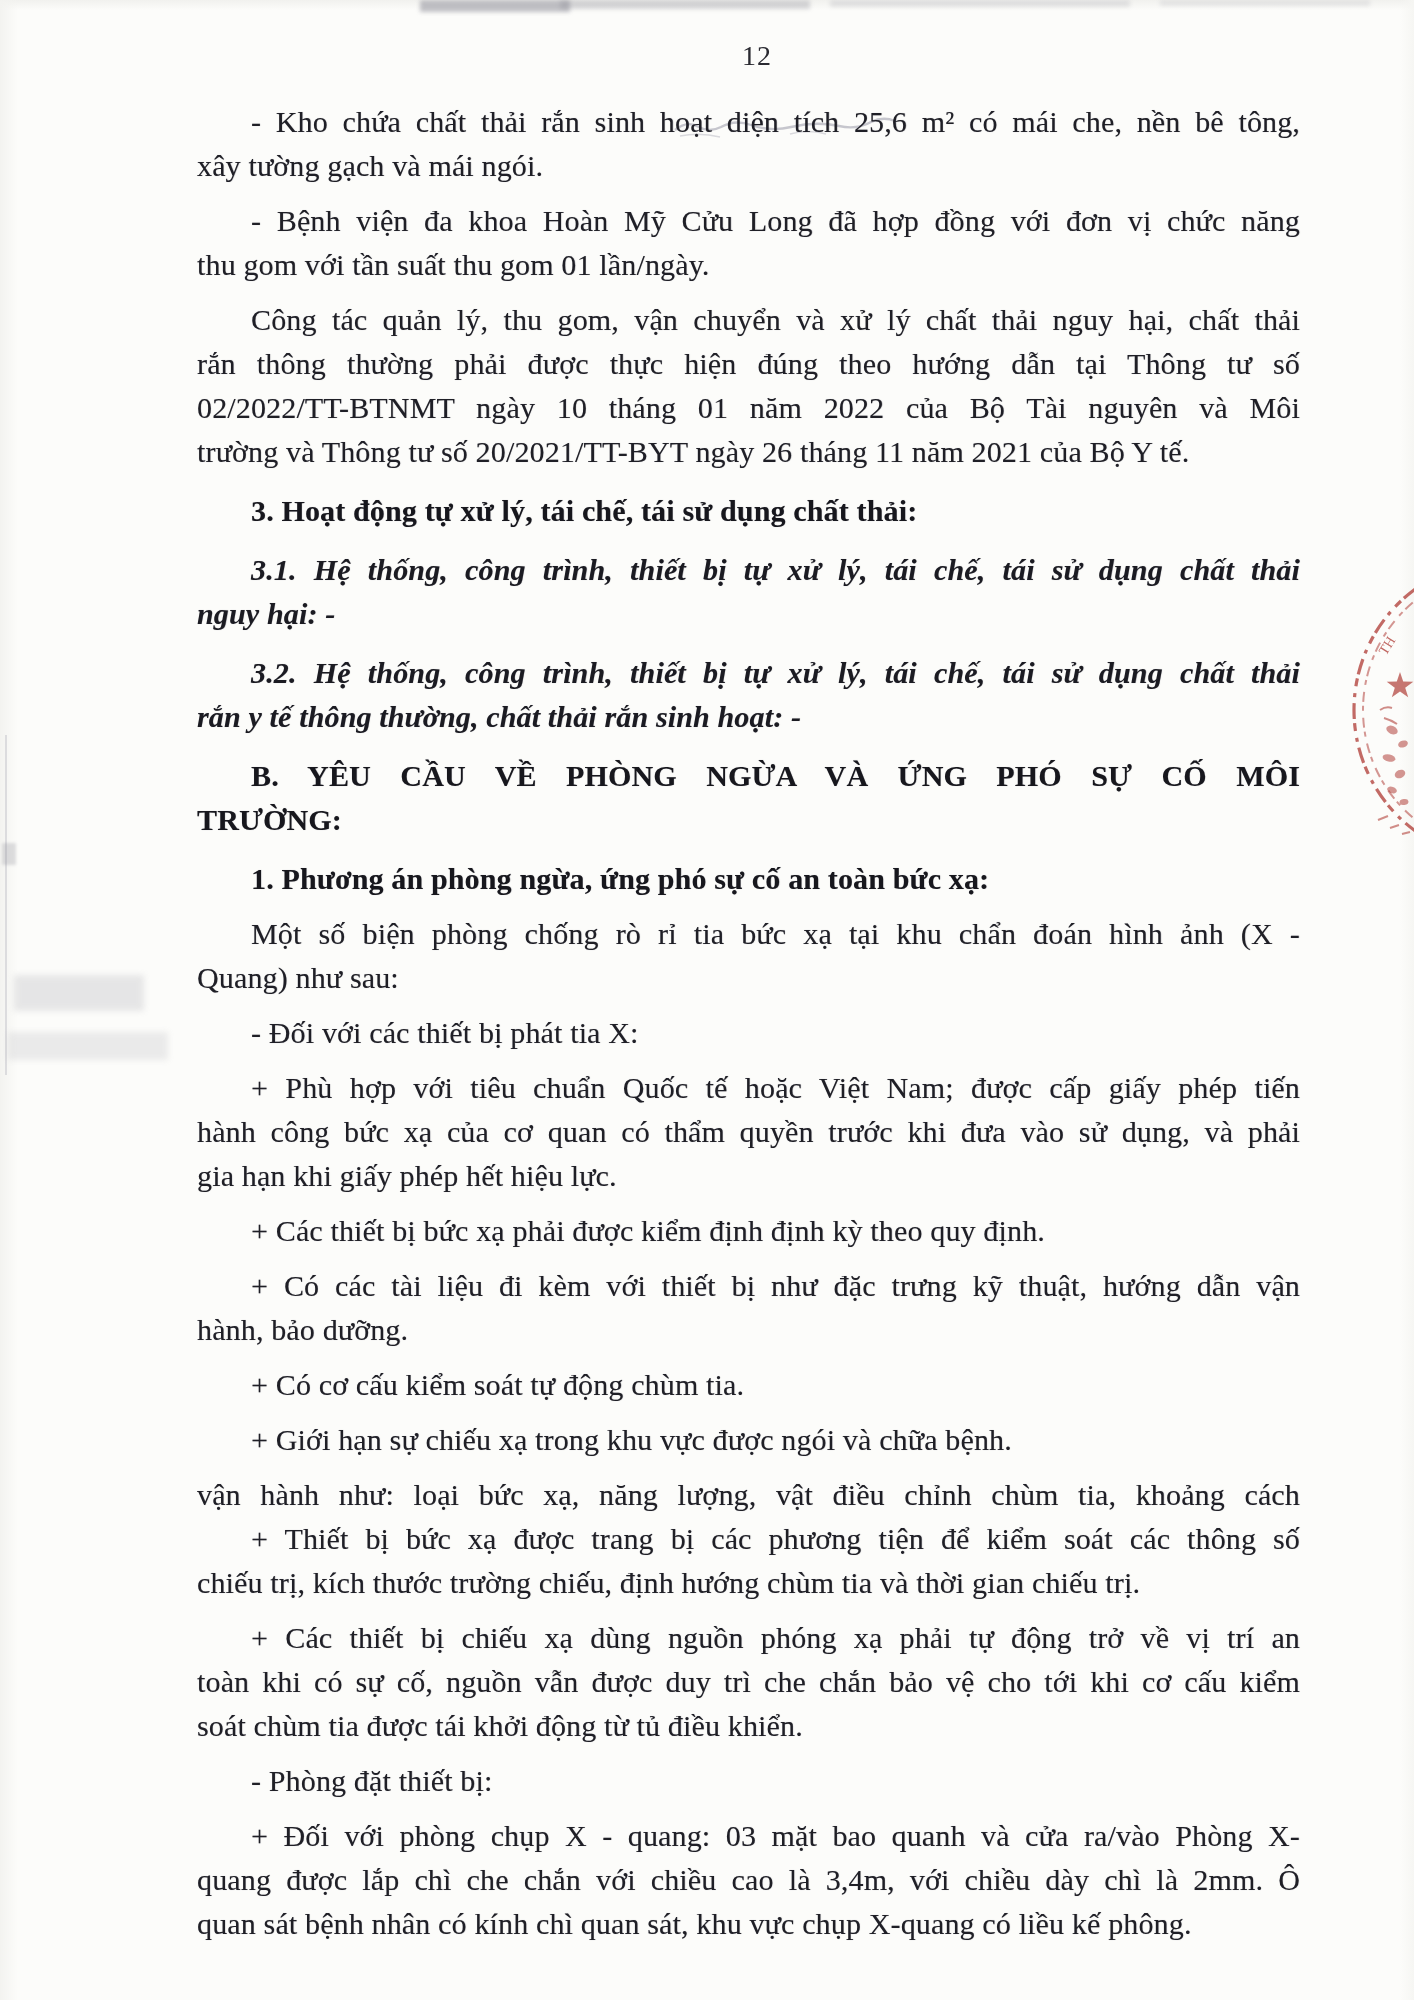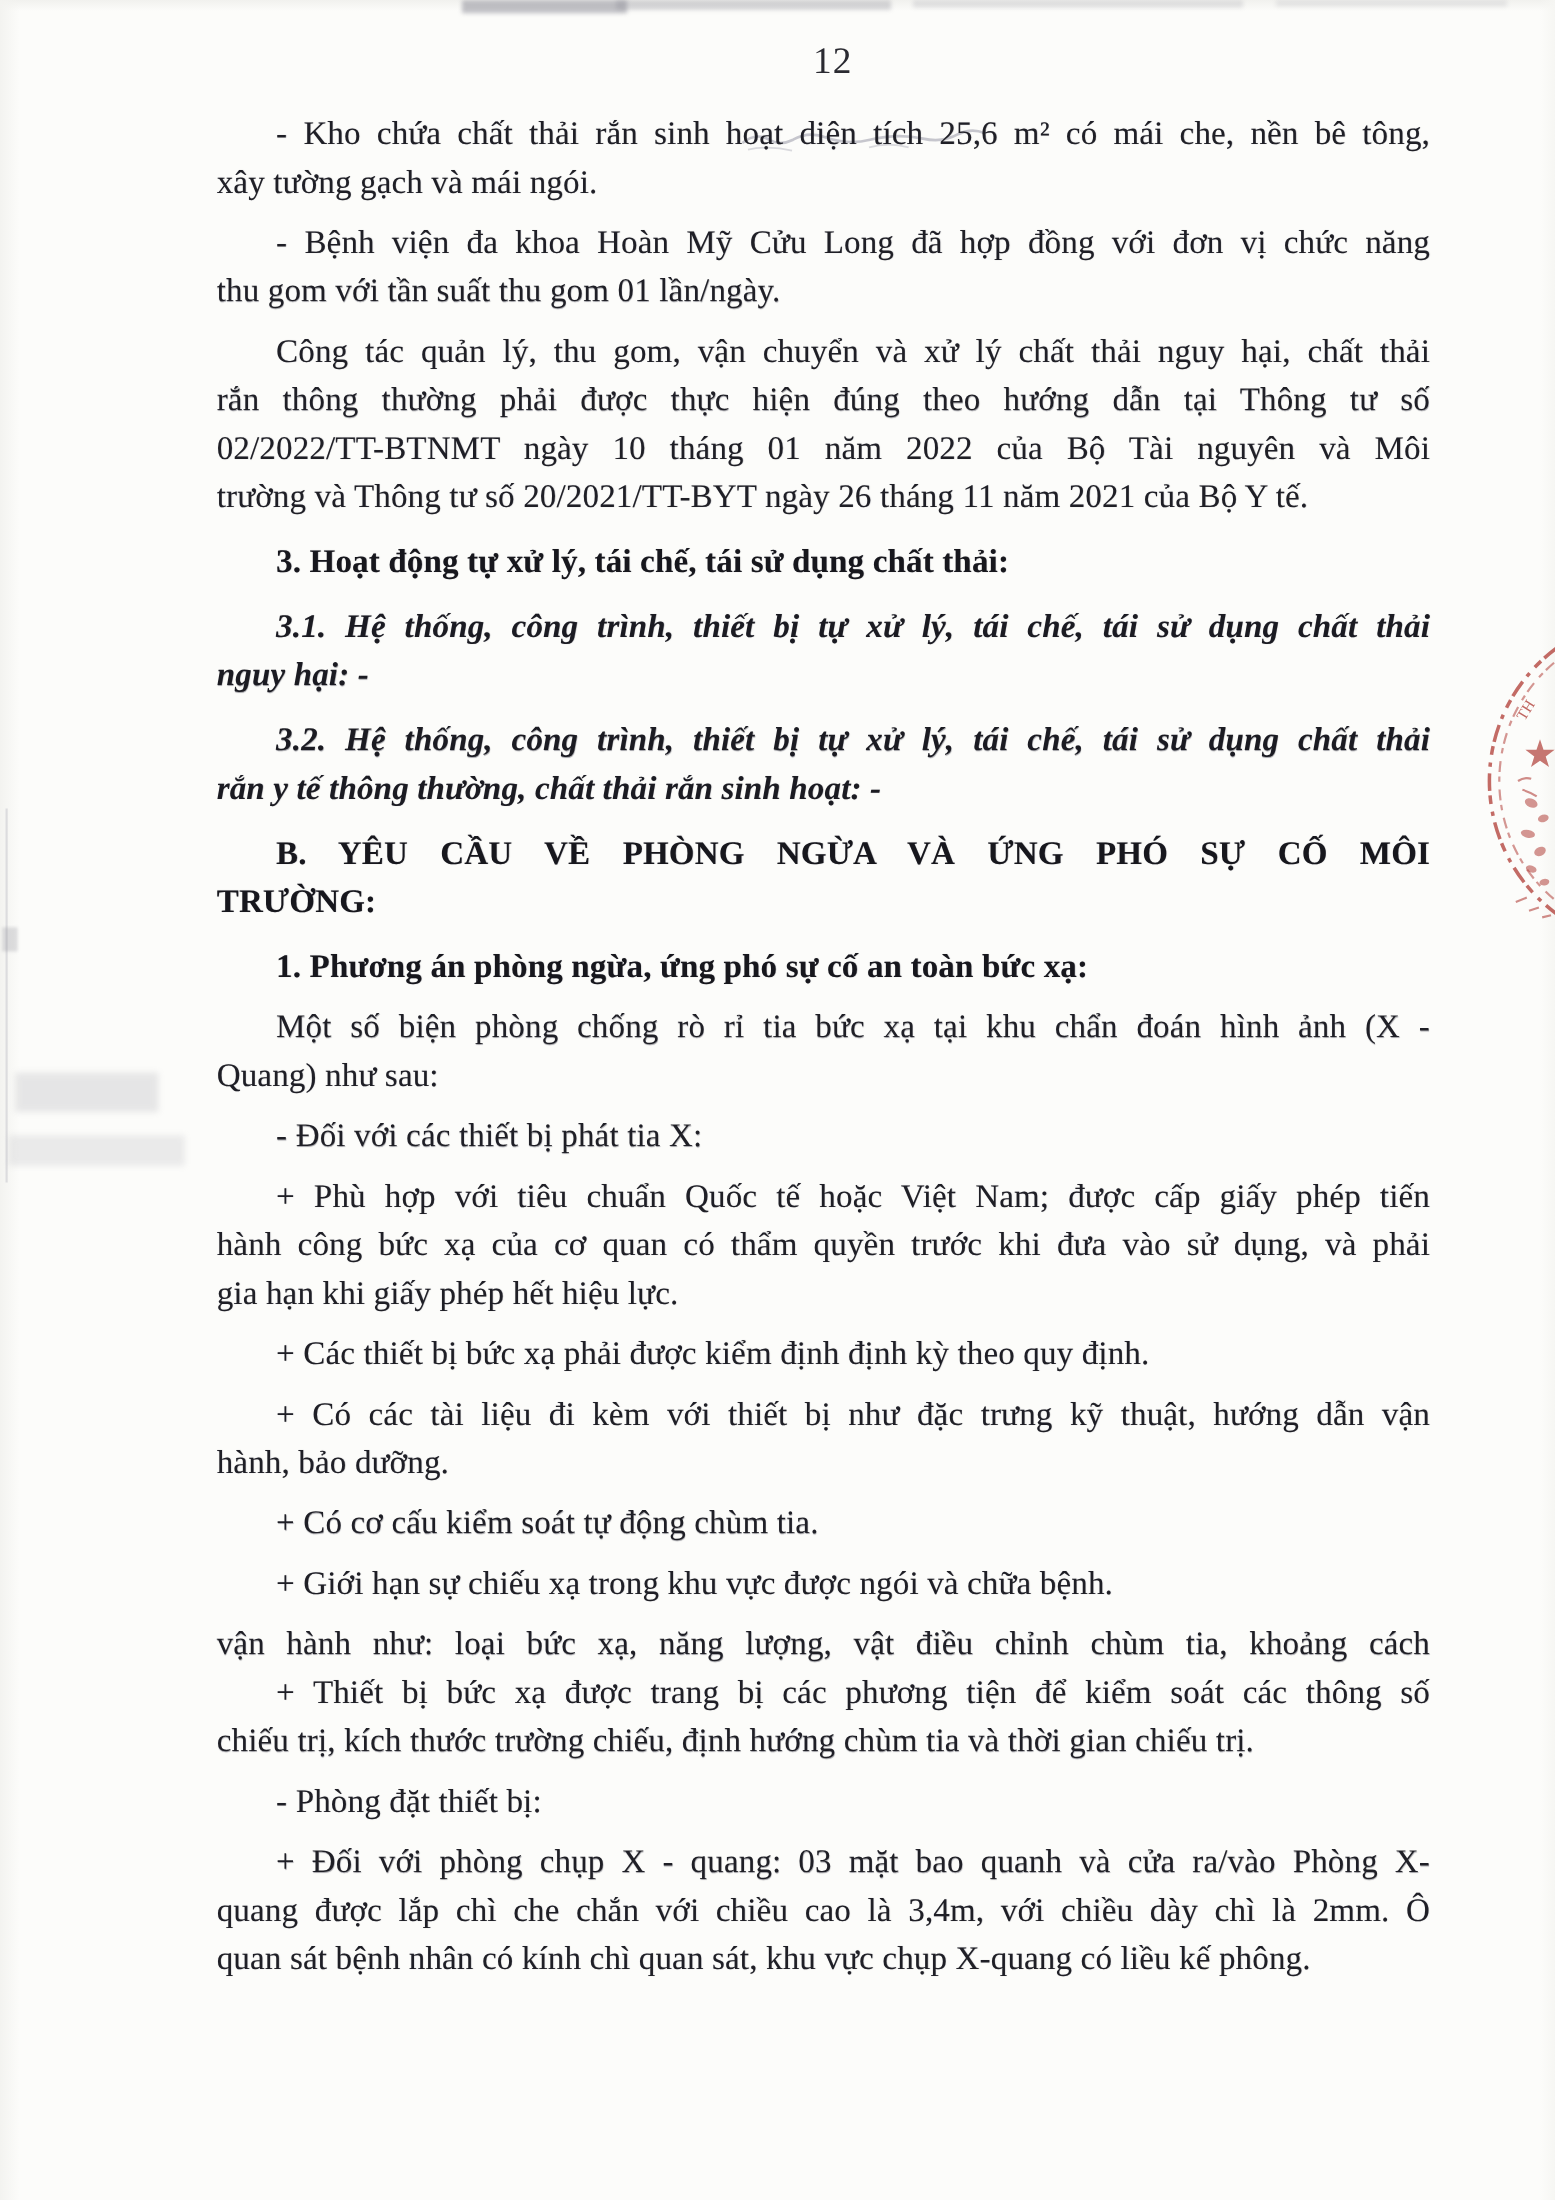--- a/index.html
+++ b/index.html
@@ -15,21 +15,21 @@
       linear-gradient(90deg, #f3f3f0 0px, rgba(255,255,255,0) 18px),
       linear-gradient(270deg, #f6f6f3 0px, rgba(255,255,255,0) 14px),
       linear-gradient(180deg, #f1f1ee 0px, rgba(255,255,255,0) 10px),
       #fcfcfa;
     color:#1f1f26;
     overflow:hidden;
   }
   .col{position:absolute;left:180px;top:34px;width:1120px;}
   .pageno{
     text-align:center;padding-left:34px;box-sizing:border-box;
-    font-size:34px;line-height:44px;margin-bottom:22px;
+    font-size:28px;line-height:44px;margin-bottom:22px;
     letter-spacing:1px;color:#2a2a31;
   }
   .para{margin-top:11px;margin-left:17px;}
   .para.hgap{margin-top:15px;}
   .line{
     font-size:30px;line-height:44px;
     text-align:justify;text-align-last:justify;
     letter-spacing:.15px;
     text-shadow:.3px .3px .7px rgba(40,40,55,.42);
   }
@@ -160,20 +160,25 @@
     <div class="para">
       <div class="line ind">+ Giới hạn sự chiếu xạ trong khu vực được ngói và chữa bệnh.</div>
     </div>
 
     <div class="para">
       <div class="line">vận hành như: loại bức xạ, năng lượng, vật điều chỉnh chùm tia, khoảng cách</div>
       <div class="line ind">+ Thiết bị bức xạ được trang bị các phương tiện để kiểm soát các thông số</div>
       <div class="line">chiếu trị, kích thước trường chiếu, định hướng chùm tia và thời gian chiếu trị.</div>
     </div>
 
+    <div class="para">
+      <div class="line ind">+ Các thiết bị chiếu xạ dùng nguồn phóng xạ phải tự động trở về vị trí an</div>
+      <div class="line">toàn khi có sự cố, nguồn vẫn được duy trì che chắn bảo vệ cho tới khi cơ cấu kiểm</div>
+      <div class="line">soát chùm tia được tái khởi động từ tủ điều khiển.</div>
+    </div>
 
     <div class="para">
       <div class="line ind">- Phòng đặt thiết bị:</div>
     </div>
 
     <div class="para">
       <div class="line ind">+ Đối với phòng chụp X - quang: 03 mặt bao quanh và cửa ra/vào Phòng X-</div>
       <div class="line">quang được lắp chì che chắn với chiều cao là 3,4m, với chiều dày chì là 2mm. Ô</div>
       <div class="line">quan sát bệnh nhân có kính chì quan sát, khu vực chụp X-quang có liều kế phông.</div>
     </div>

